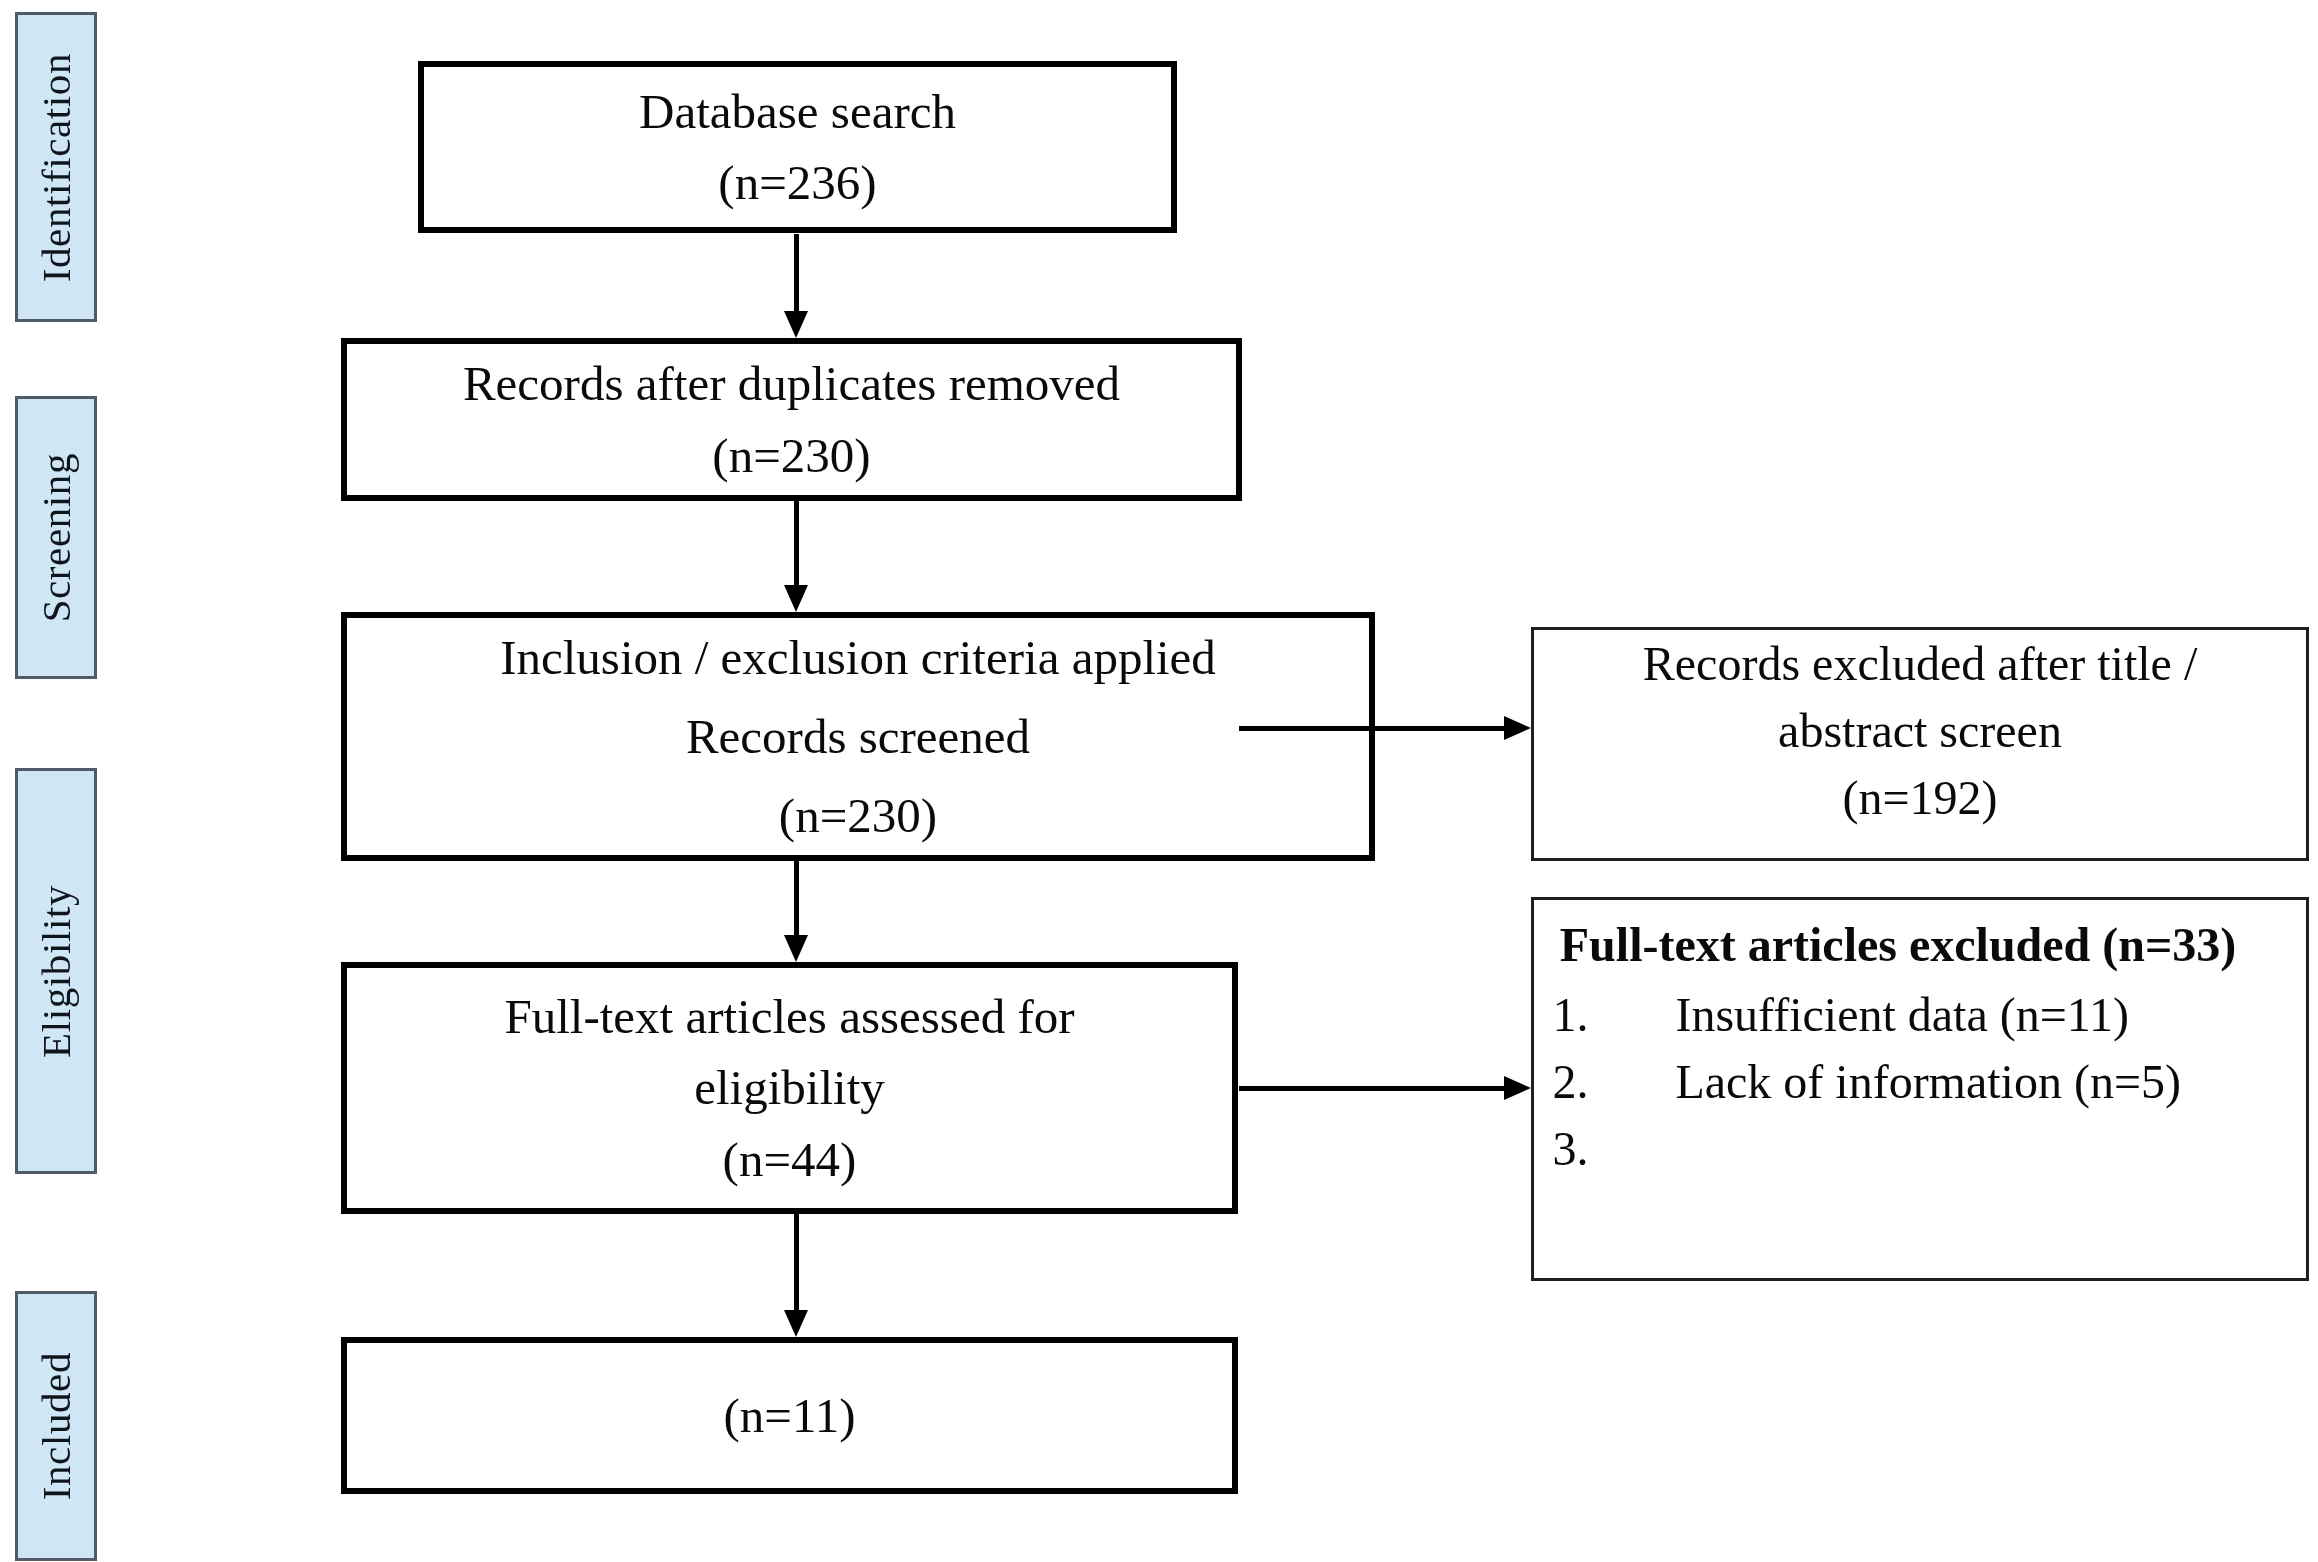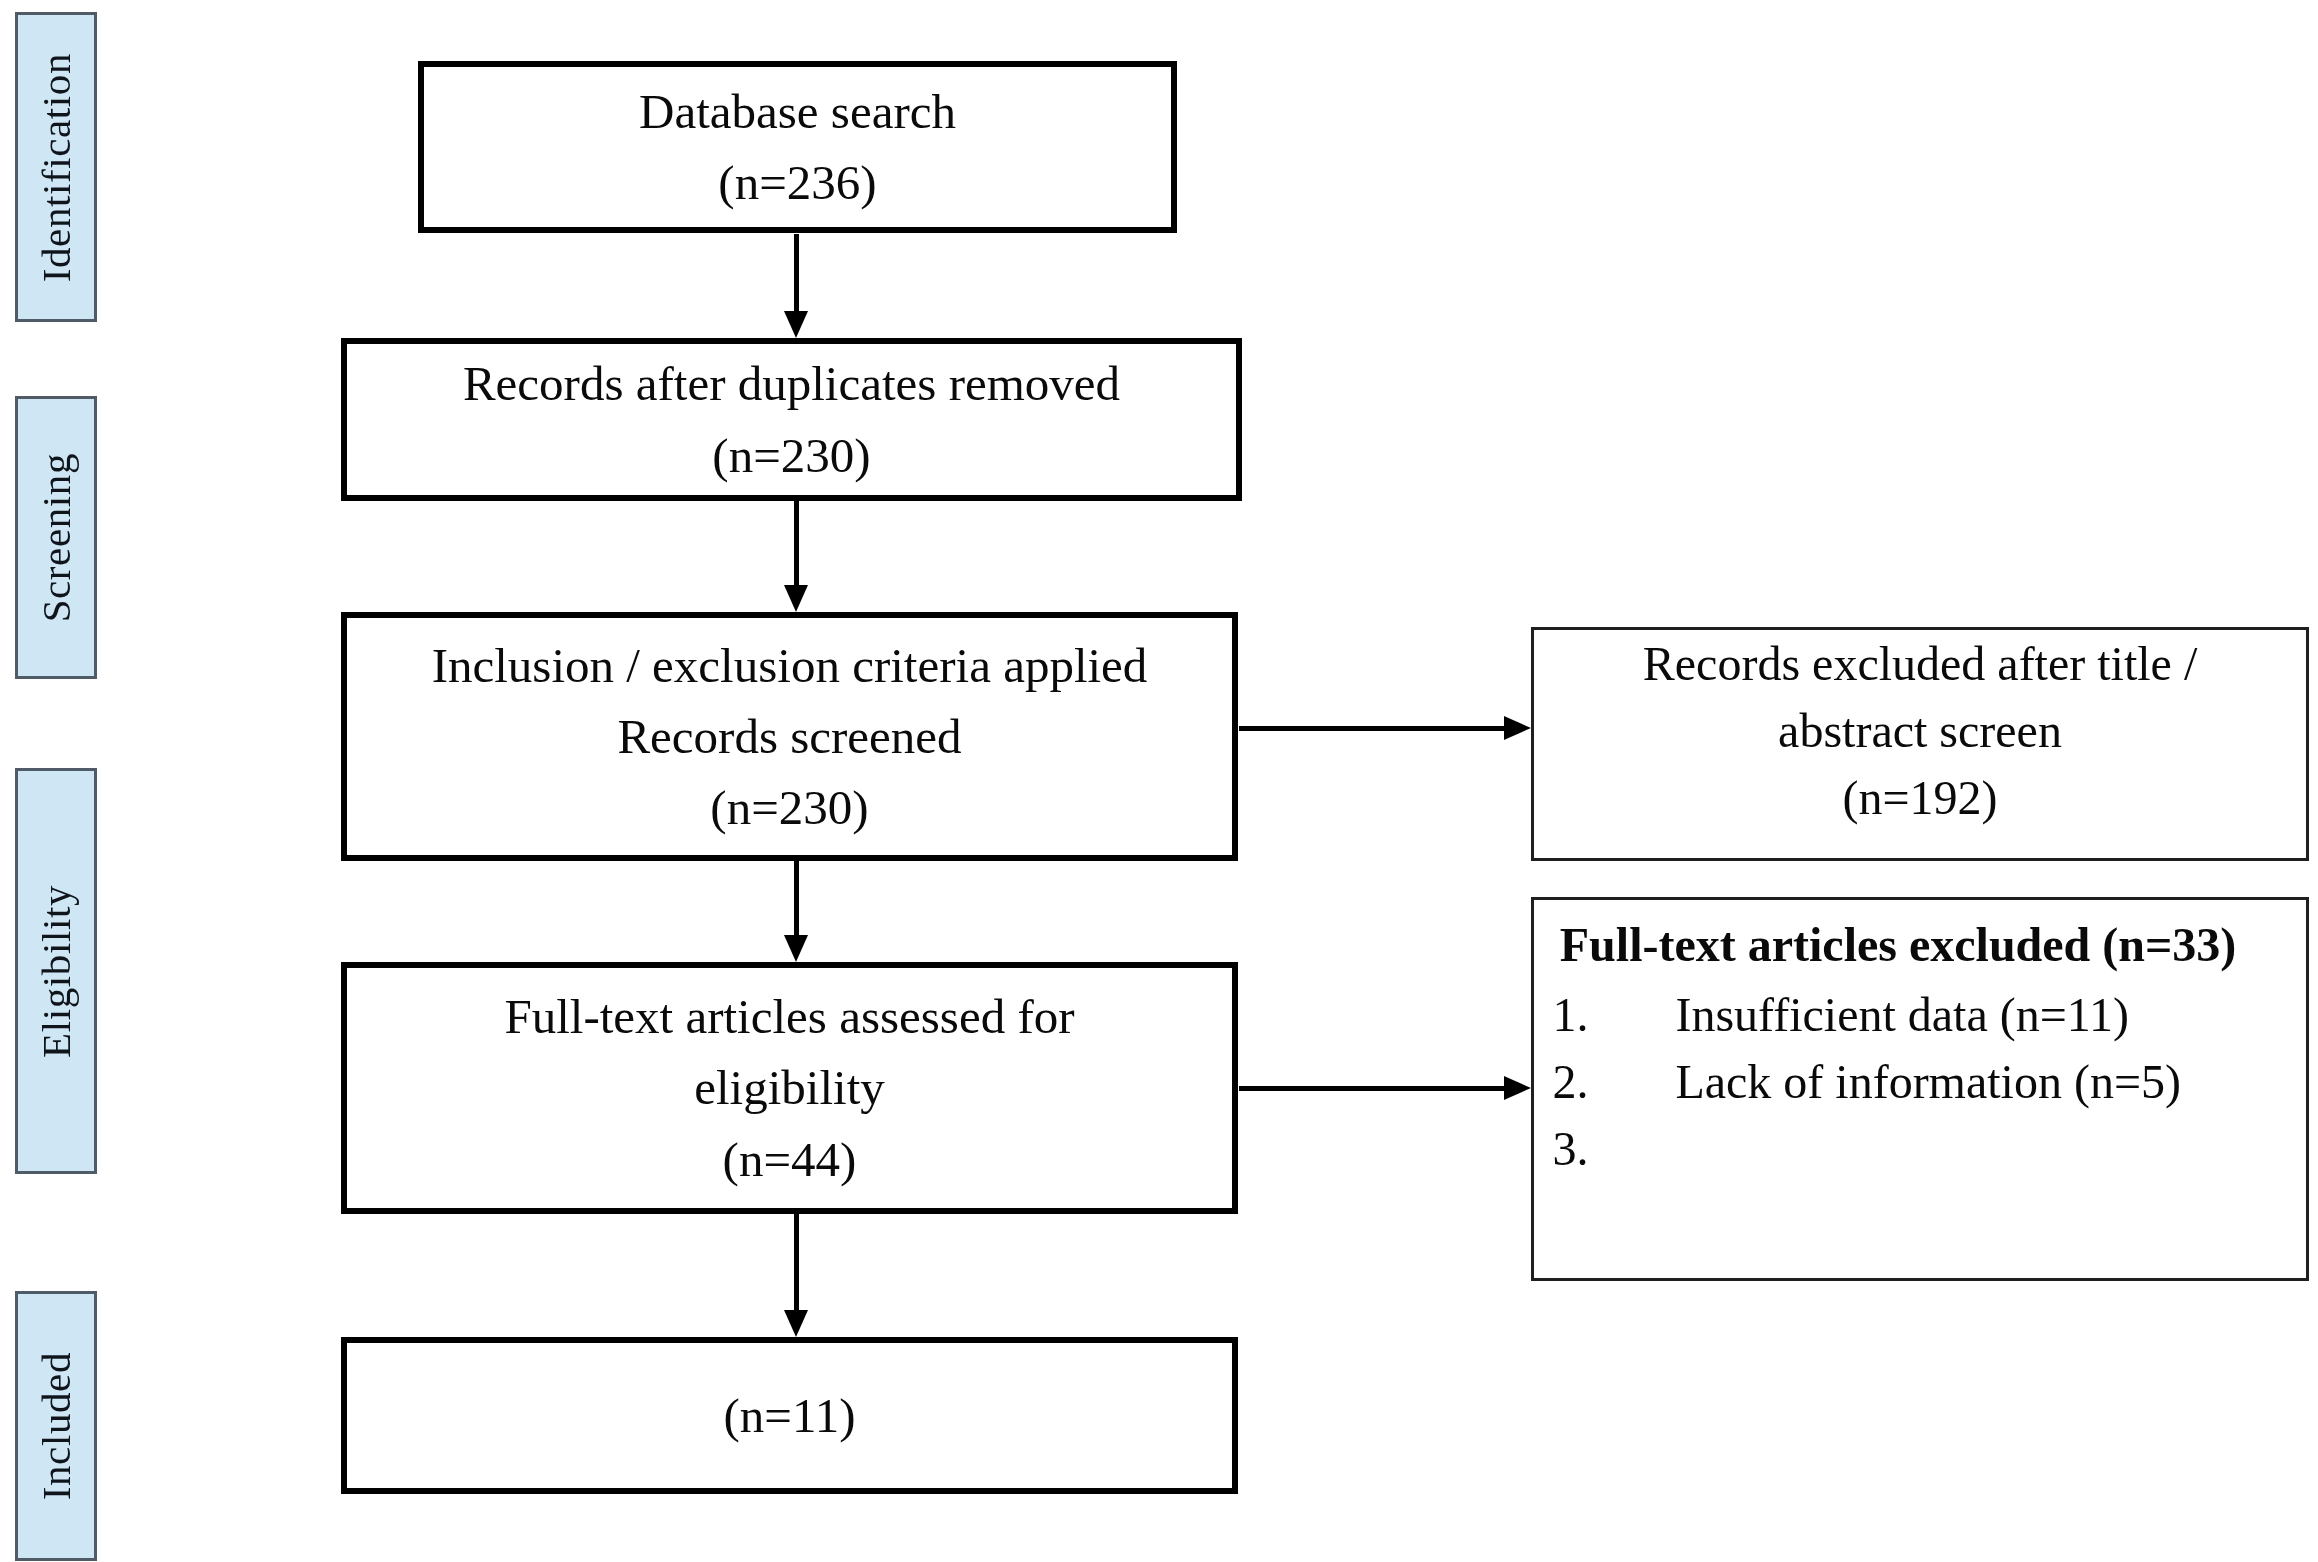--- a/index.html
+++ b/index.html
@@ -48,21 +48,21 @@
     background:#fff;
     border:6.8px solid var(--box-border);
     box-sizing:border-box;
     display:flex;flex-direction:column;
     align-items:center;justify-content:center;
     text-align:left;
     font-size:49px;line-height:1.45;
   }
   .fbox.b1{left:418px;top:61px;width:759px;height:172px;}
   .fbox.b2{left:341px;top:338px;width:901px;height:163px;}
-  .fbox.b3{left:341px;top:612px;width:897px;height:249px;}
+  .fbox.b3{left:341px;top:612px;width:1034px;height:249px;gap:8px;}
   .fbox.b4{left:341px;top:962px;width:897px;height:252px;}
   .fbox.b5{left:341px;top:1337px;width:897px;height:157px;}
 
   
   .rbox{
     position:absolute;
     background:#fff;
     border:3.1px solid var(--rbox-border);
     box-sizing:border-box;
     font-size:48px;line-height:1.4;

